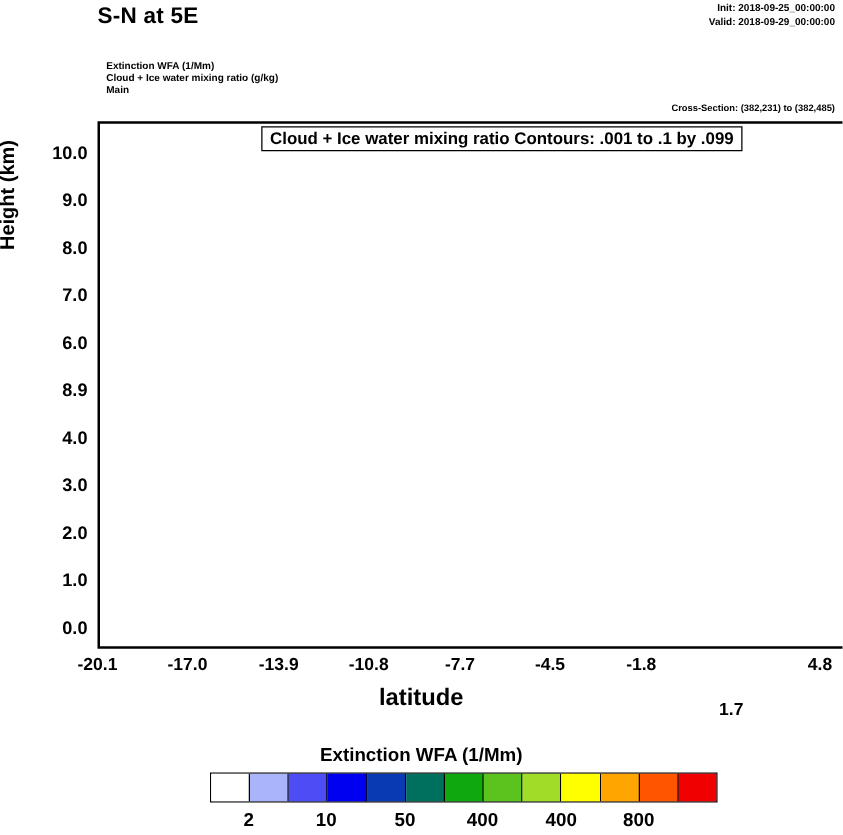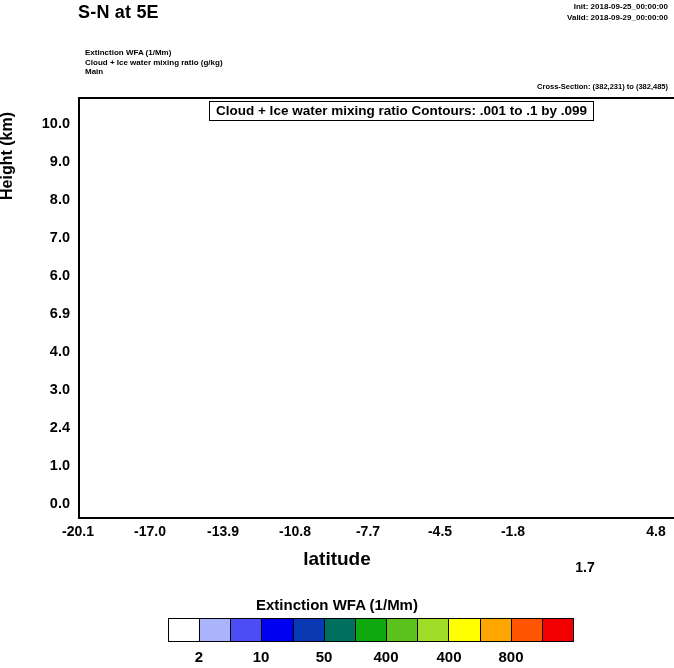--- a/index.html
+++ b/index.html
@@ -58,24 +58,24 @@
 
 <div class="xsec">Cross-Section: (382,231) to (382,485)</div>
 
 <div class="ylabel">Height (km)</div>
 
 <div class="ytl" style="left:14px;top:115px;">10.0</div>
 <div class="ytl" style="left:14px;top:153px;">9.0</div>
 <div class="ytl" style="left:14px;top:191px;">8.0</div>
 <div class="ytl" style="left:14px;top:229px;">7.0</div>
 <div class="ytl" style="left:14px;top:267px;">6.0</div>
-<div class="ytl" style="left:14px;top:305px;">6.9</div>
+<div class="ytl" style="left:14px;top:305px;">8.9</div>
 <div class="ytl" style="left:14px;top:343px;">4.0</div>
 <div class="ytl" style="left:14px;top:381px;">3.0</div>
-<div class="ytl" style="left:14px;top:419px;">2.4</div>
+<div class="ytl" style="left:14px;top:419px;">2.0</div>
 <div class="ytl" style="left:14px;top:457px;">1.0</div>
 <div class="ytl" style="left:14px;top:495px;">0.0</div>
 
 <div class="xtl" style="left:48px;top:523px;">-20.1</div>
 <div class="xtl" style="left:120px;top:523px;">-17.0</div>
 <div class="xtl" style="left:193px;top:523px;">-13.9</div>
 <div class="xtl" style="left:265px;top:523px;">-10.8</div>
 <div class="xtl" style="left:338px;top:523px;">-7.7</div>
 <div class="xtl" style="left:410px;top:523px;">-4.5</div>
 <div class="xtl" style="left:483px;top:523px;">-1.8</div>

